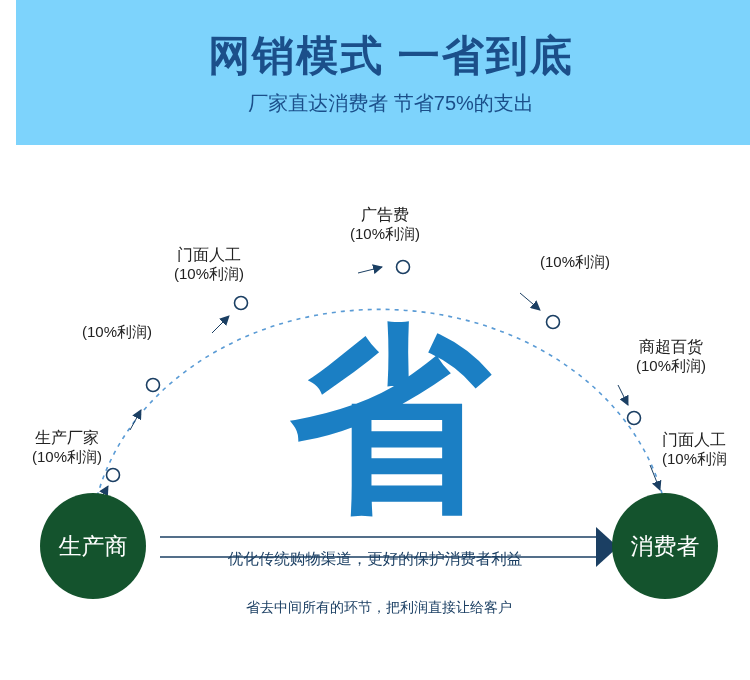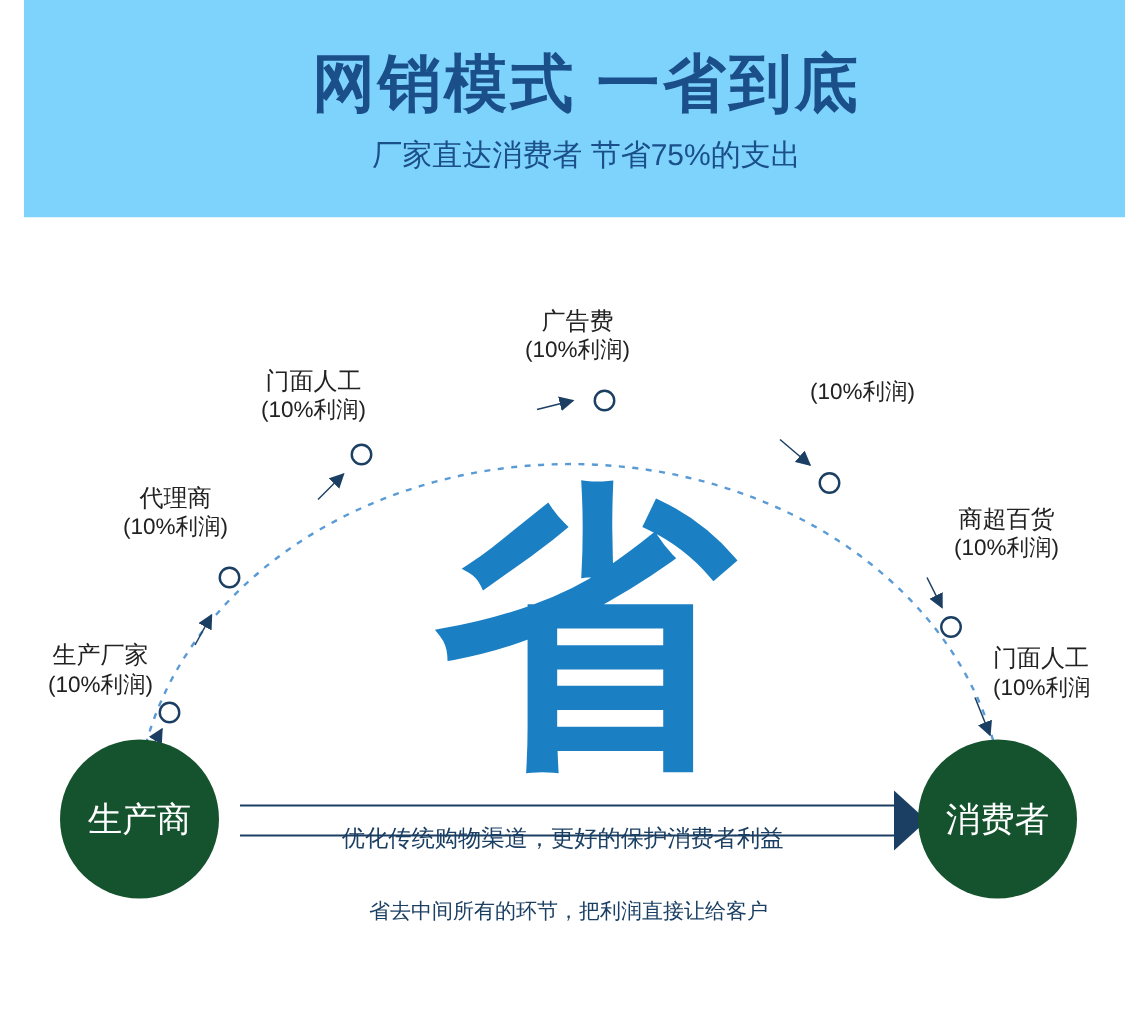--- a/index.html
+++ b/index.html
@@ -164,21 +164,20 @@
     <div class="endpoint" id="endpoint-right">
       <span>消费者</span>
     </div>
 
     <div class="node-label" style="left:8px; top:283px; width:118px;">
       <span class="nl-title">生产厂家</span>
       <span class="nl-sub">(10%利润)</span>
     </div>
 
     <div class="node-label" style="left:58px; top:178px; width:118px;">
-      <span class="nl-title">代理商</span>
       <span class="nl-sub">(10%利润)</span>
     </div>
 
     <div class="node-label" style="left:150px; top:100px; width:118px;">
       <span class="nl-title">门面人工</span>
       <span class="nl-sub">(10%利润)</span>
     </div>
 
     <div class="node-label" style="left:326px; top:60px; width:118px;">
       <span class="nl-title">广告费</span>

